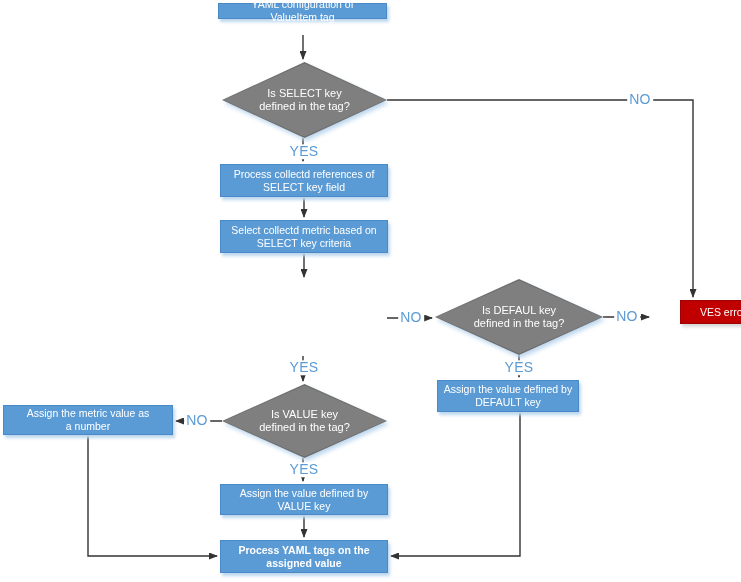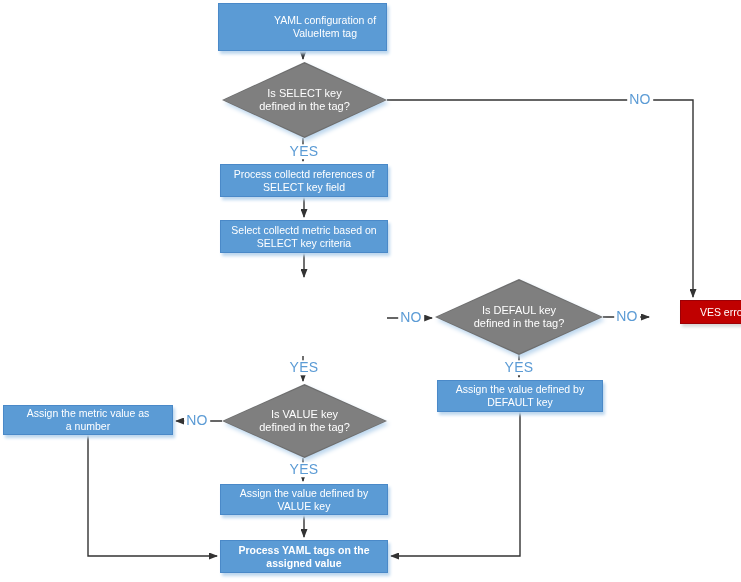--- a/index.html
+++ b/index.html
@@ -109,37 +109,37 @@
     <polyline class="edge" points="303,356 303,381" marker-end="url(#arrow)"></polyline>
     <polyline class="edge" points="603,317 649,317" marker-end="url(#arrow)"></polyline>
     <polyline class="edge" points="519,355 519,377" marker-end="url(#arrow)"></polyline>
     <polyline class="edge" points="520,412 520,556 391,556" marker-end="url(#arrow)"></polyline>
     <polyline class="edge" points="222,421 176,421" marker-end="url(#arrow)"></polyline>
     <polyline class="edge" points="303,458 303,481" marker-end="url(#arrow)"></polyline>
     <polyline class="edge" points="88,435 88,556 217,556" marker-end="url(#arrow)"></polyline>
     <polyline class="edge" points="304,515 304,537" marker-end="url(#arrow)"></polyline>
   </svg>
 
-  <div class="node rect" style="left:218px; top:3px; width:169px; height:48px;justify-content:flex-end;">
+  <div class="node rect" style="left:218px; top:3px; width:169px; height:16px;">
     <span class="node-label" style="max-width:122px;">YAML configuration of ValueItem tag</span>
   </div>
 
   <div class="node rect" style="left:220px; top:164px; width:168px; height:33px;">
     <span class="node-label" style="max-width:148px;">Process collectd references of SELECT key field</span>
   </div>
 
   <div class="node rect" style="left:220px; top:220px; width:168px; height:33px;">
     <span class="node-label" style="max-width:152px;">Select collectd metric based on SELECT key criteria</span>
   </div>
 
   <div class="node rect error" style="left:680px; top:300px; width:86px; height:24px;">
     <span class="node-label">VES error</span>
   </div>
 
-  <div class="node rect" style="left:437px; top:380px; width:166px; height:32px;">
+  <div class="node rect" style="left:437px; top:380px; width:142px; height:32px;">
     <span class="node-label" style="max-width:145px;">Assign the value defined by DEFAULT key</span>
   </div>
 
   <div class="node rect" style="left:3px; top:405px; width:170px; height:30px;">
     <span class="node-label" style="max-width:126px;">Assign the metric value as a number</span>
   </div>
 
   <div class="node rect" style="left:220px; top:484px; width:168px; height:31px;">
     <span class="node-label" style="max-width:145px;">Assign the value defined by VALUE key</span>
   </div>

